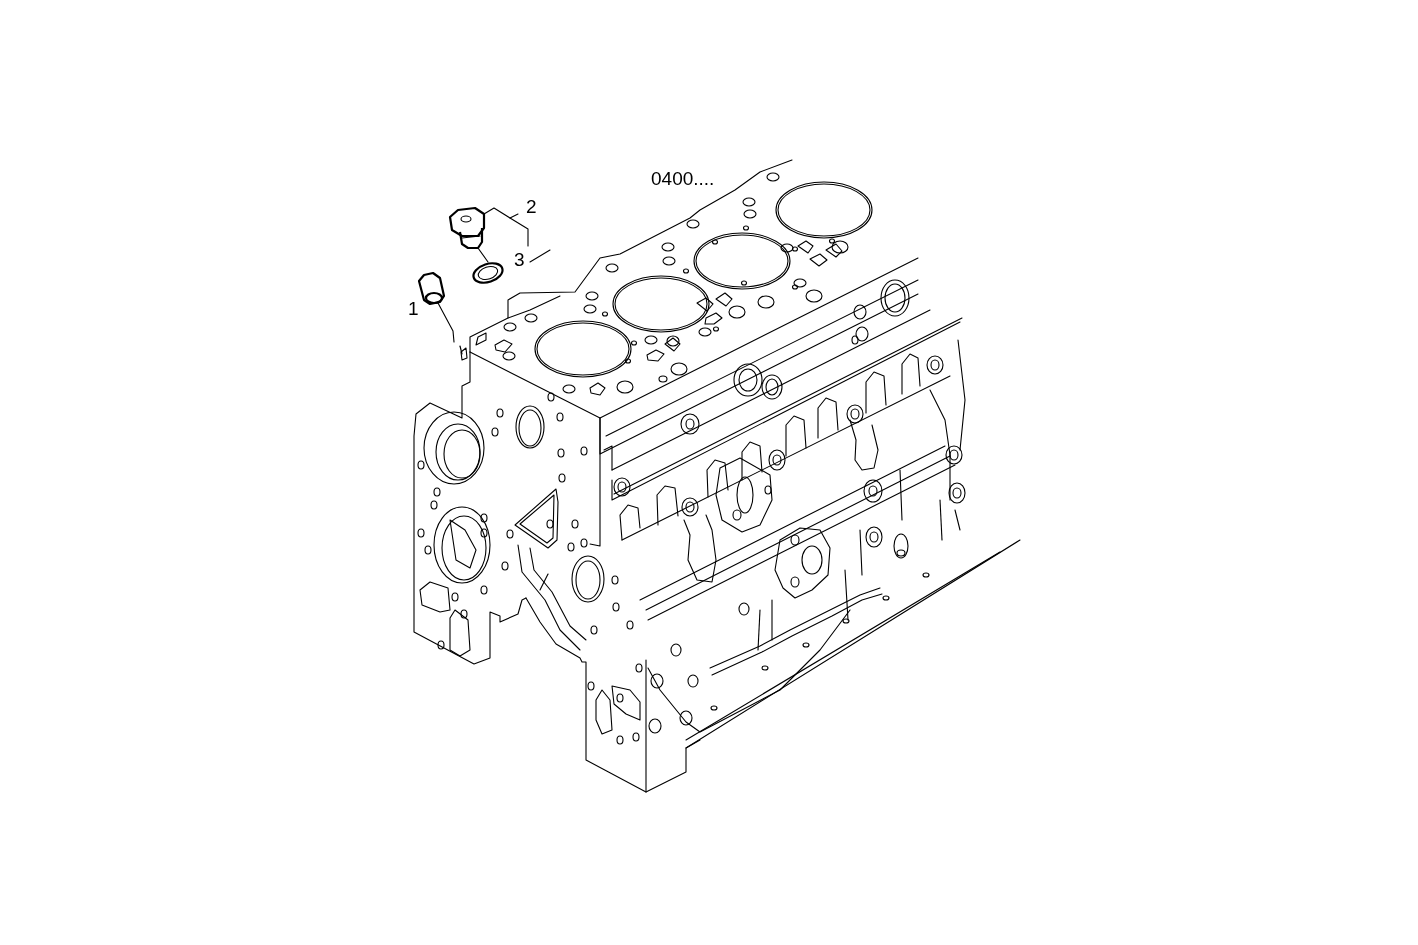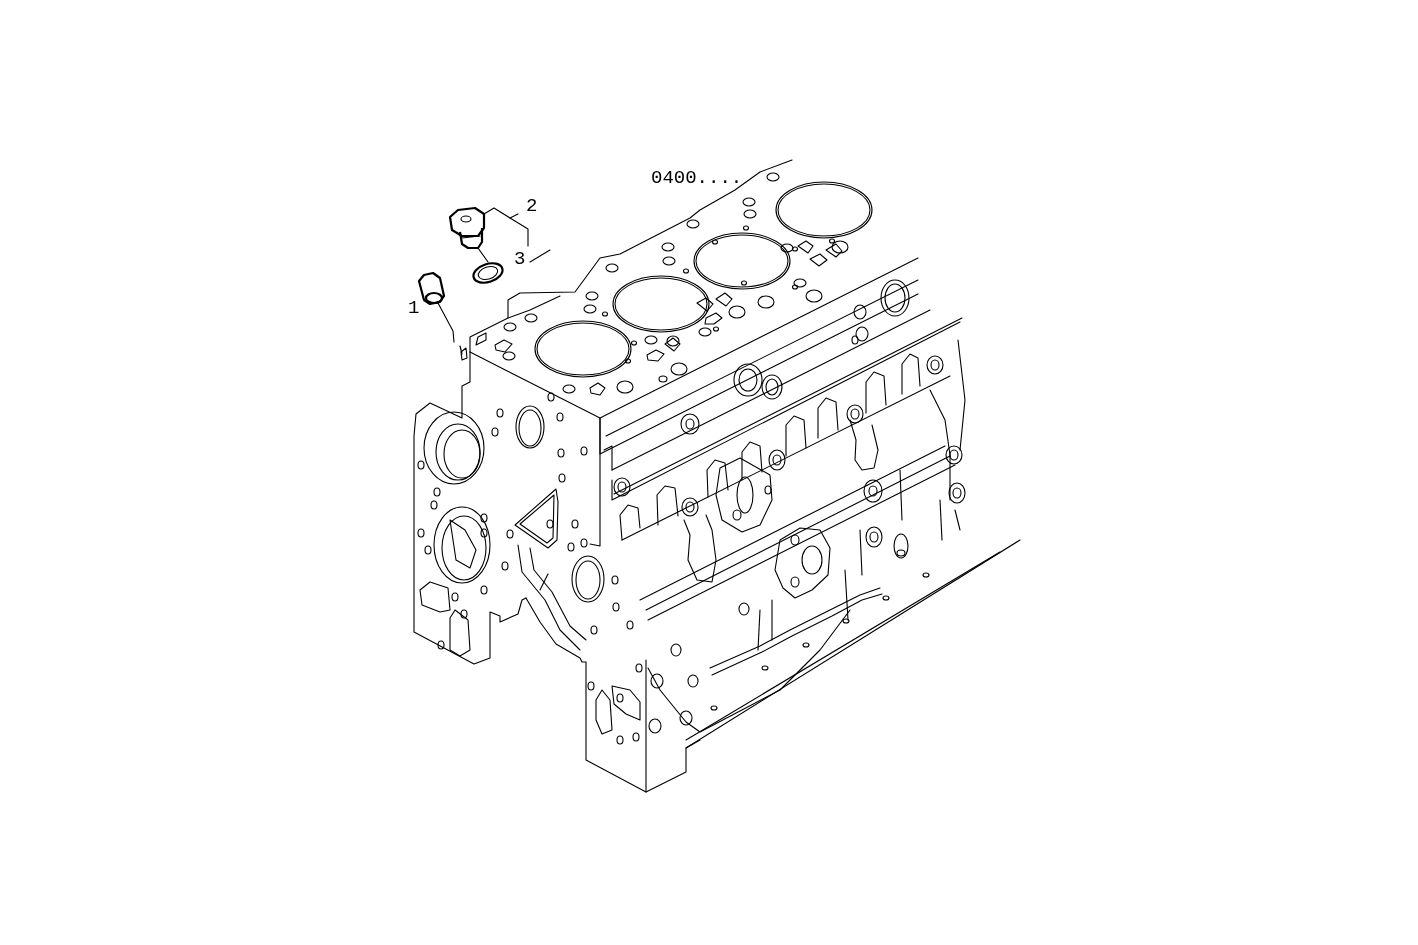--- a/index.html
+++ b/index.html
@@ -1,20 +1,20 @@
 <!DOCTYPE html>
 <html><head>
 <meta charset="utf-8">
 <style>
   html, body { margin: 0; padding: 0; background: #ffffff; }
   body { width: 1418px; height: 945px; position: relative; overflow: hidden; font-family: "Liberation Sans", sans-serif; }
   #canvas { position: absolute; left: 0; top: 0; width: 1418px; height: 945px; }
   .ln { fill: none; stroke: #000; stroke-width: 1.1; stroke-linejoin: round; stroke-linecap: round; }
   .lnb { fill: none; stroke: #000; stroke-width: 2.2; stroke-linejoin: round; }
-  .lbl { position: absolute; font-family: Liberation Mono, monospace; font-size: 19px; color: #000; line-height: 1; white-space: nowrap; }
+  .lbl { position: absolute; font-family: Liberation Sans, sans-serif; font-size: 19px; color: #000; line-height: 1; white-space: nowrap; }
 </style>
 </head>
 <body>
 
 <div id="canvas">
 <svg width="1418" height="945" viewBox="0 0 1418 945" xmlns="http://www.w3.org/2000/svg">
 
   <g>
 
     <path class="ln" d="M470 352 L470 337 L508 318 L508 300 L520 293 L575 292 L600 258 L620 254 L690 218 L700 210 L735 190 L760 172 L792 160"></path>

